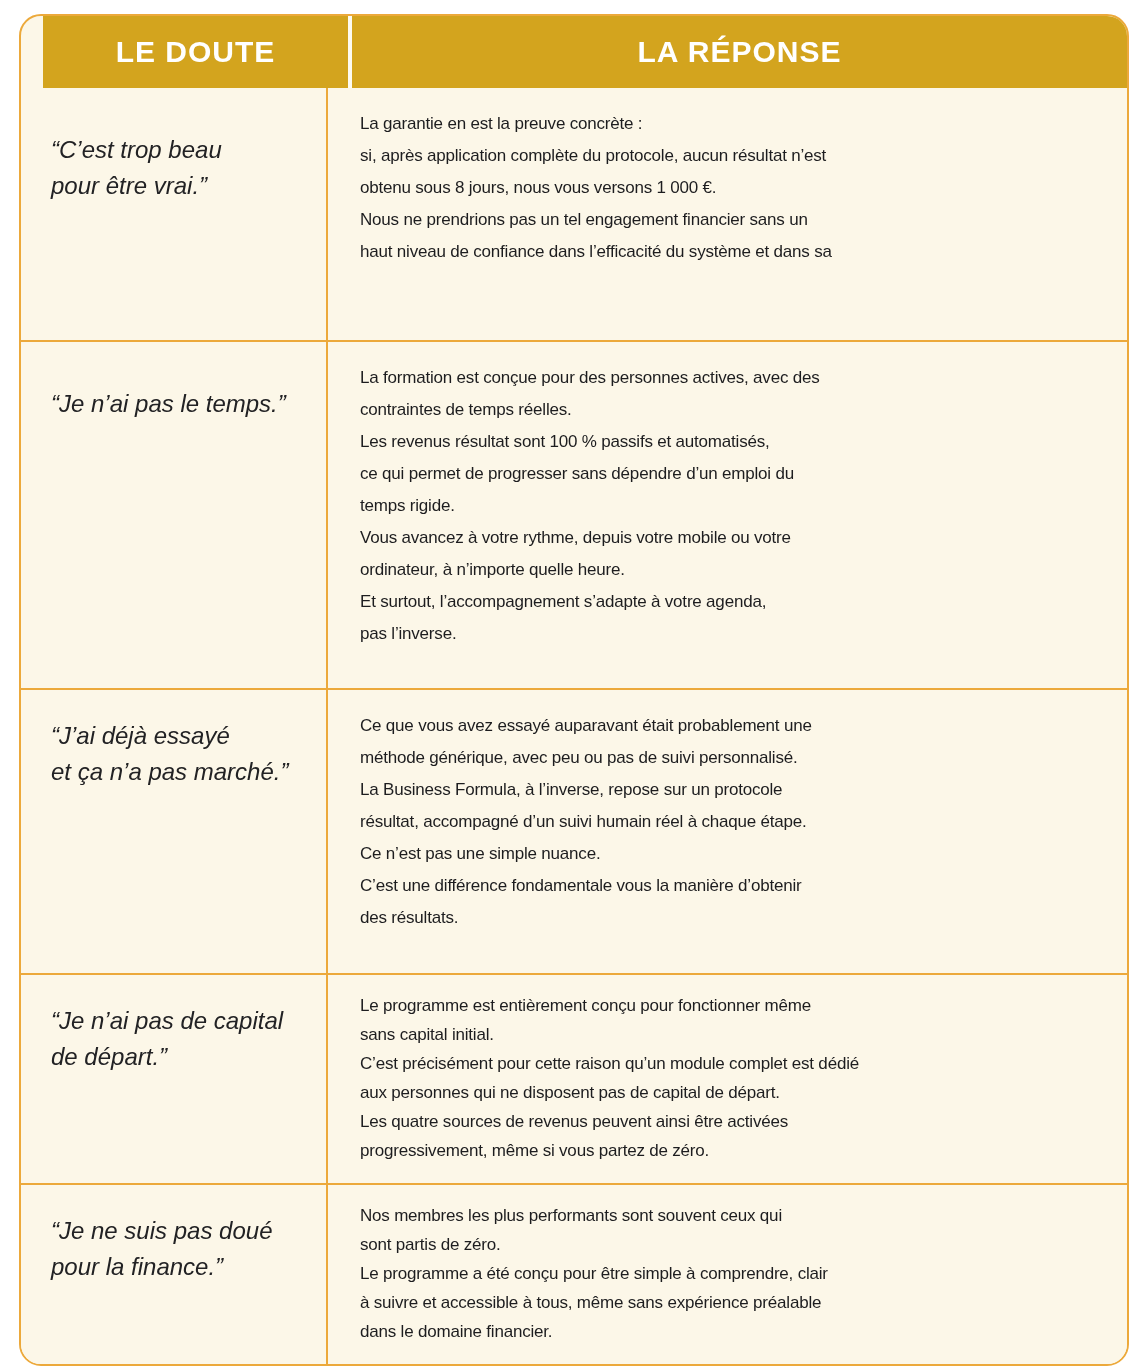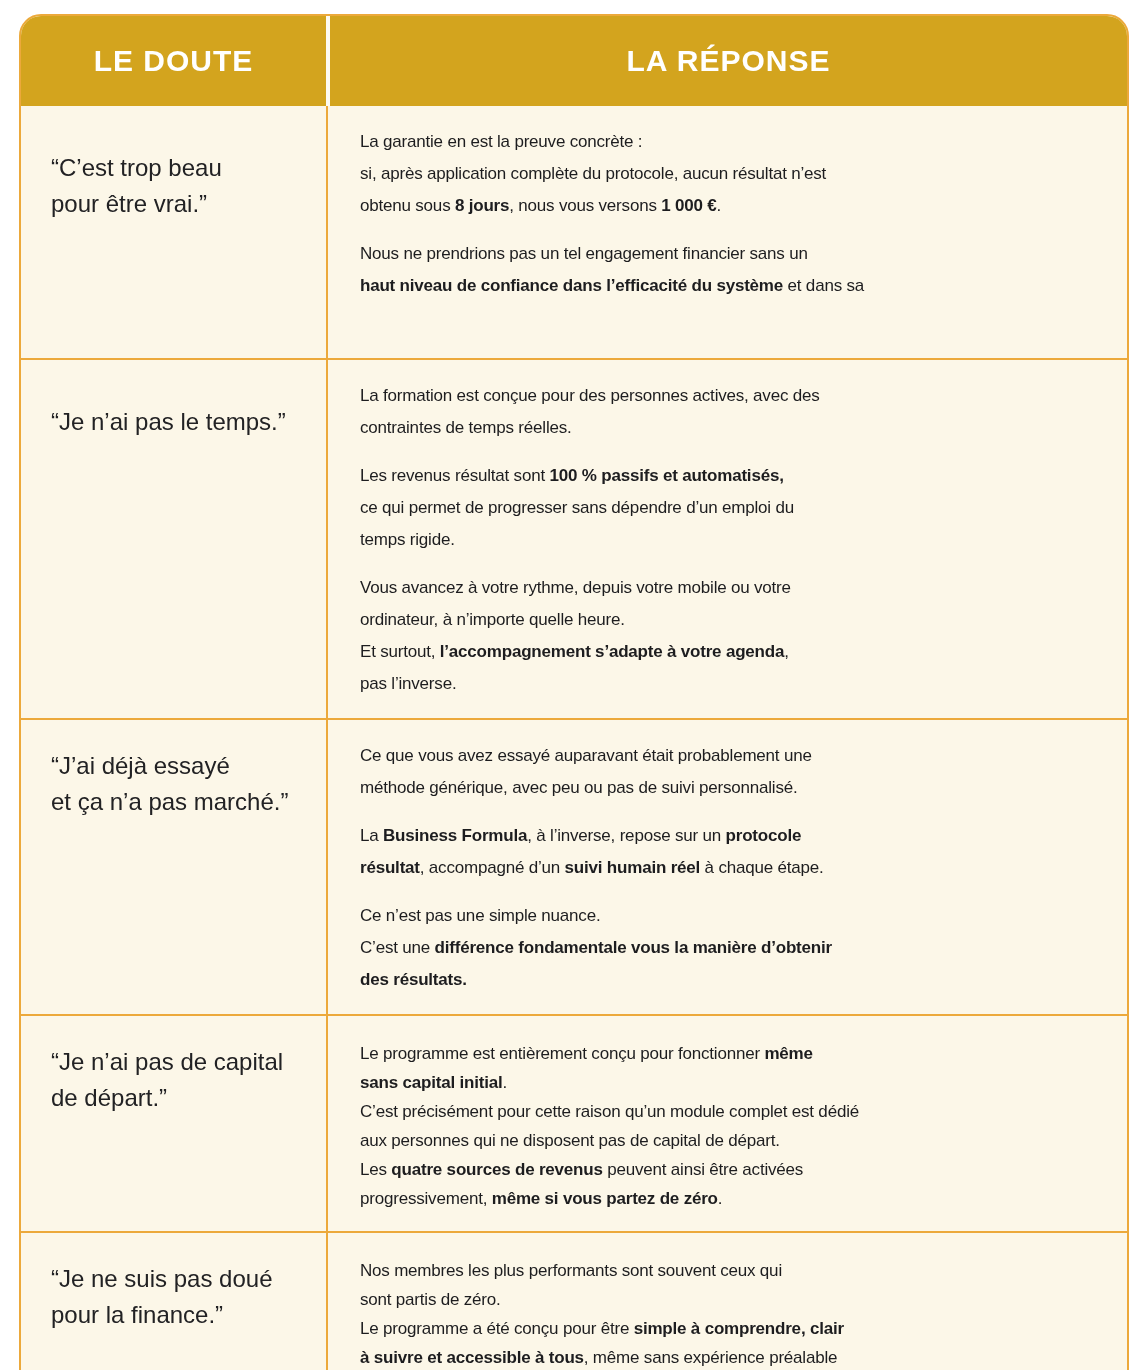--- a/index.html
+++ b/index.html
@@ -22,21 +22,22 @@
     margin:0 auto;
     border:2px solid var(--line);
     border-radius:22px;
     overflow:hidden;
     background:var(--cream);
   }
   
   .thead{
     display:grid;
     grid-template-columns:305px 4px 1fr;
-    height:90px;
+    height:72px;
+    margin-left:22px;
   }
   .hcell{
     background:var(--gold);
     color:var(--white);
     display:flex;
     align-items:center;
     justify-content:center;
     font-weight:bold;
     font-size:30px;
     letter-spacing:1px;
@@ -46,44 +47,45 @@
   .row{
     display:grid;
     grid-template-columns:307px 1fr;
     border-top:2px solid var(--line);
     background:var(--cream);
   }
   .row:first-child{border-top:none;}
   .doubt-cell{
     border-right:2px solid var(--line);
     padding:28px 18px 20px 30px;
+    font-style:italic;
     font-size:24px;
     line-height:36px;
     color:#222224;
   }
   .row:nth-child(1) .doubt-cell,
   .row:nth-child(2) .doubt-cell{padding-top:44px;}
   .response-cell{
     padding:20px 26px 18px 32px;
     font-size:17px;
     letter-spacing:-0.2px;
     line-height:32px;
   }
   .response-cell p{margin:0;}
-  .response-cell p + p{margin-top:16px;}
+  .response-cell p + p{margin-top:0;}
   .row.compact .response-cell{
     line-height:29px;
-    padding-top:23px;
+    padding-top:16px;
   }
   .row:nth-child(1){min-height:252px;}
   .row:nth-child(2){min-height:348px;}
   .row:nth-child(3){min-height:285px;}
   .row:nth-child(4){min-height:205px;}
   .row:nth-child(5){min-height:164px;}
-  b{font-weight:bold;text-align:center;}
+  b{font-weight:normal;text-align:center;}
 </style>
 </head>
 <body>
 
 <div class="table">
   <div class="thead">
     <div class="hcell">
       <span>LE DOUTE</span>
     </div>
     <div class="hgap"></div>

